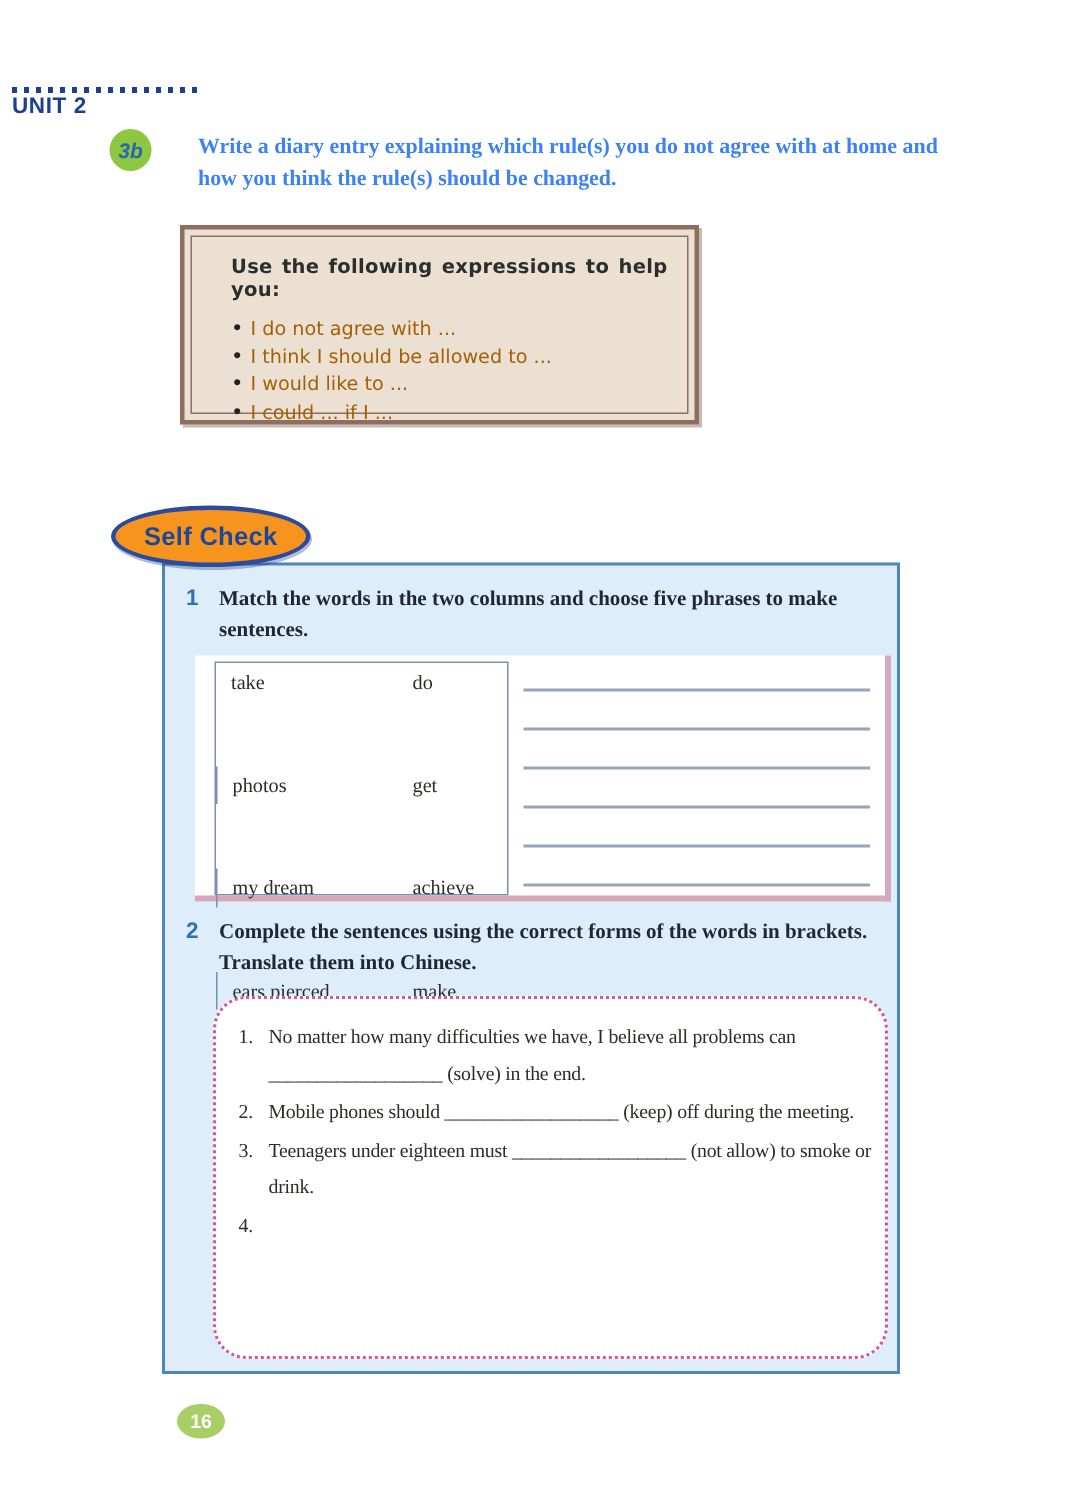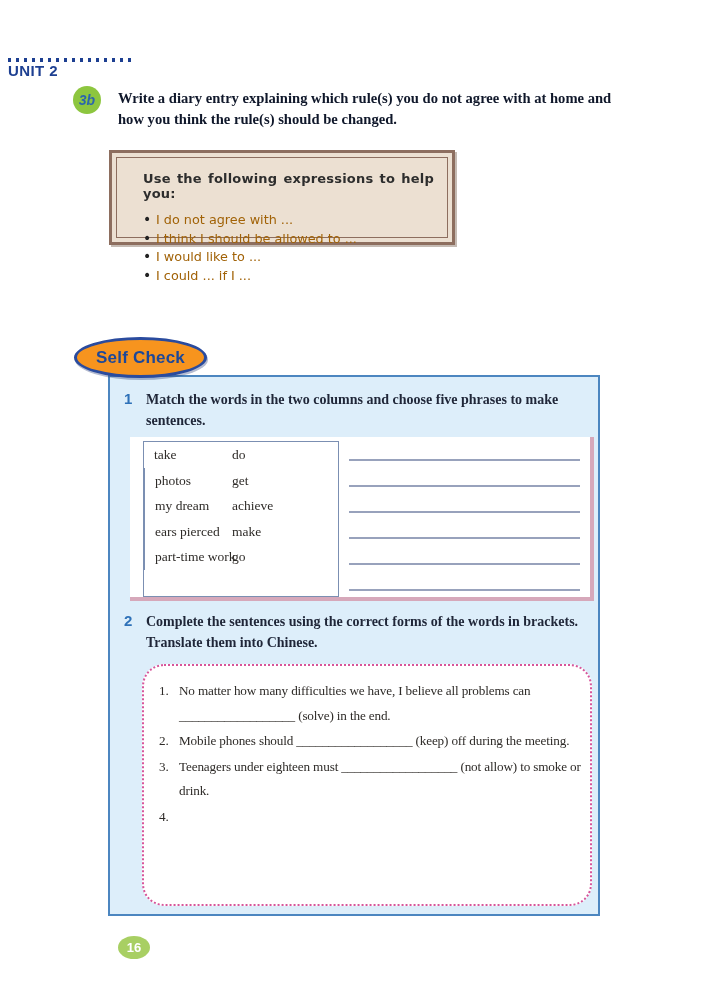--- a/index.html
+++ b/index.html
@@ -19,25 +19,25 @@
   .unit-header{position:absolute;left:8px;right:7px;top:58px;display:flex;flex-direction:column;}
   .dots{height:4px;background:repeating-linear-gradient(90deg,var(--header-blue) 0 3.5px,transparent 3.5px 8px);}
   .dots-left{width:124px;margin-right:10px;}
   .dots-right{flex:1;margin-left:10px;}
   .unit-label{font-family:"Liberation Sans",sans-serif;font-weight:bold;font-size:15px;color:var(--header-blue);letter-spacing:.4px;}
 
   
   .badge-3b{position:absolute;left:73px;top:86px;width:28px;height:28px;border-radius:50%;
     background:var(--badge-green);color:var(--badge-text);
     font:italic bold 14px "Liberation Sans",sans-serif;display:flex;align-items:center;justify-content:center;}
-  .ex3b-text{position:absolute;left:118px;top:88px;width:498px;
-    font:bold 14.6px "Liberation Serif",serif;color:#0f172a;line-height:1.42;}
+  .ex3b-text{position:absolute;left:132px;top:88px;width:498px;
+    font:bold 14.6px "Liberation Serif",serif;color:#3b82f6;line-height:1.42;}
 
   
-  .expr-box{position:absolute;left:109px;top:150px;width:346px;height:95px;
+  .expr-box{position:absolute;left:120px;top:150px;width:346px;height:133px;
     background:var(--expr-bg);border:3px solid var(--expr-border);padding:4px;
     box-shadow:2px 2px 0 rgba(90,60,40,.35);}
   .expr-inner{border:1px solid var(--expr-border);height:100%;padding:13px 10px 0 26px;}
   .expr-title{font:bold 13px "DejaVu Sans",sans-serif;color:#2d2d2d;letter-spacing:.2px;word-spacing:1.5px;}
   .expr-list{list-style:none;margin-top:11px;}
   .expr-list li{position:relative;padding-left:13px;font:12.8px "DejaVu Sans",sans-serif;color:#a16207;margin-bottom:3.5px;}
   .expr-list li::before{content:"\2022";position:absolute;left:0;top:-1px;font-size:14px;color:#222;}
 
   
   .self-check{position:absolute;left:74px;top:337px;width:133px;height:41px;z-index:3;
@@ -51,21 +51,21 @@
   .ex{position:absolute;left:12px;width:464px;}
   .ex1{top:12px;} .ex2{top:234px;}
   .ex-num{position:absolute;left:2px;top:1px;font:bold 15px "Liberation Sans",sans-serif;color:var(--number-blue);}
   .ex-instruction{margin-left:24px;font:bold 14px "Liberation Serif",serif;color:var(--heading-ink);line-height:1.5;}
 
   
   .match-area{position:absolute;left:20px;top:60px;width:464px;height:164px;background:#ffffff;
     border-right:4px solid var(--pink-edge);border-bottom:4px solid var(--pink-edge);}
   .match-table{position:absolute;left:13px;top:4px;width:196px;height:156px;
     border:1.5px solid var(--table-border);background:#fff;
-    display:grid;grid-template-columns:78px 1fr;grid-auto-rows:25.5px;}
+    display:grid;grid-template-columns:78px 1fr;grid-auto-rows:25.5px;gap:43px;}
   .m-cell{padding-left:10px;font:13.5px "Liberation Serif",serif;color:var(--body-ink);line-height:25.5px;white-space:nowrap;}
   .m-right{border-left:1.5px solid var(--table-border);}
   .answer-lines{position:absolute;left:219px;top:-2px;width:231px;}
   .answer-line{height:26px;border-bottom:2px solid var(--line-color);}
 
   
   .dotted-box{position:absolute;left:32px;top:287px;width:450px;height:242px;background:#ffffff;
     border:2px dotted var(--dotted-pink);border-radius:22px;}
   .sentences{list-style:none;padding:13px 8px 0 15px;}
   .sentences li{position:relative;padding-left:20px;font:13.2px "Liberation Serif",serif;

